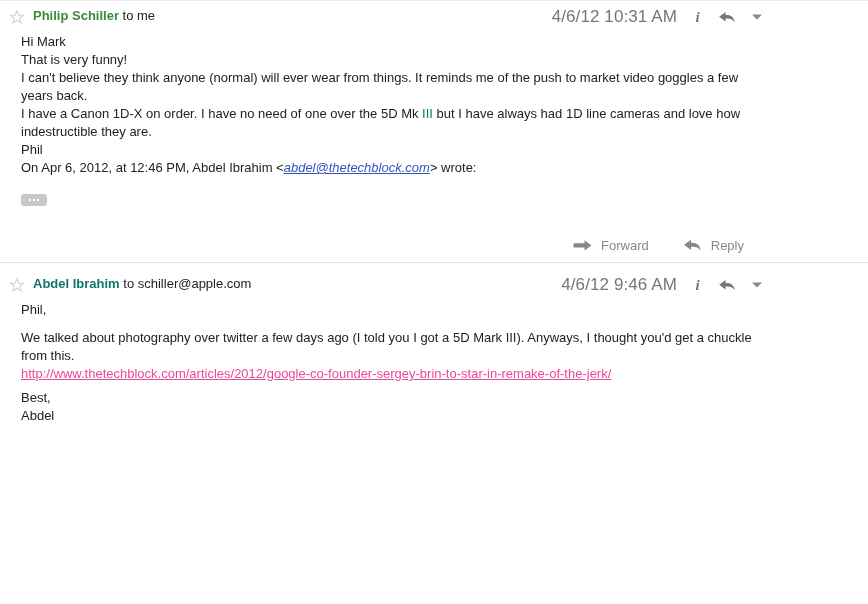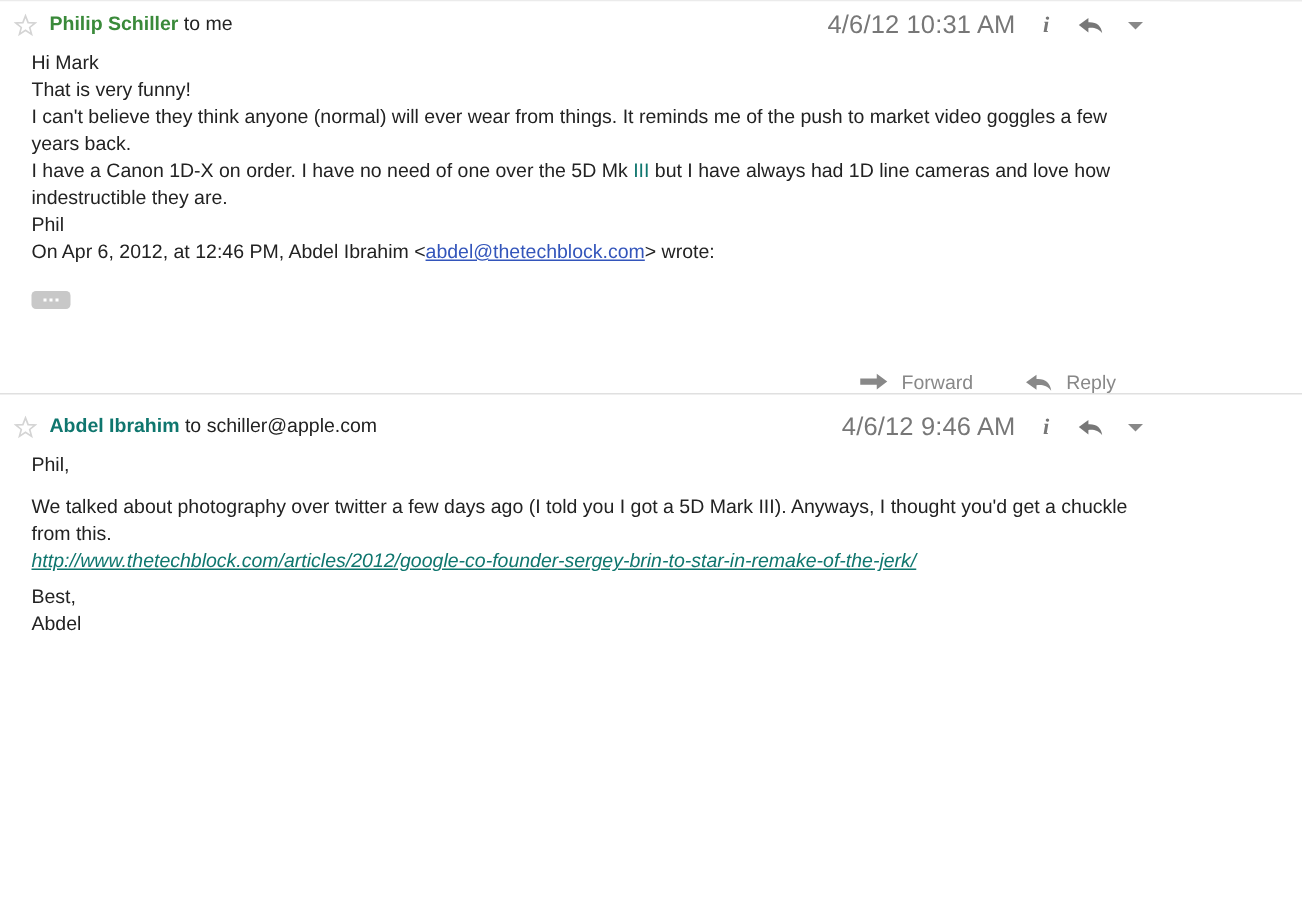--- a/index.html
+++ b/index.html
@@ -121,26 +121,26 @@
     margin-bottom: 16px;
   }
   .para-tight {
     margin-bottom: 0;
   }
   .mk3 { color: #0f766e; text-align: right; }
 
   a.inline-link {
     color: #3355bb;
     text-decoration: underline;
+    font-style: italic;
   }
   a.url-link {
-    color: #0f766e;
+    color: #ec4899;
     text-decoration: underline;
     font-size: 13px;
-    font-style: italic;
   }
 
   
   .trim-btn {
     display: inline-flex;
     align-items: center;
     justify-content: center;
     width: 26px;
     height: 12px;
     background: #c8c8c8;
@@ -156,21 +156,21 @@
     width: 2px;
     height: 2px;
     background: #ffffff;
     display: block;
   }
 
   
   .actions {
     display: flex;
     justify-content: flex-end;
-    align-items: flex-end;
+    align-items: center;
     padding: 0 36px 0 0;
     height: 34px;
   }
   .action-btn {
     display: inline-flex;
     align-items: center;
     margin-left: 34px;
     cursor: pointer;
   }
   .action-label {

